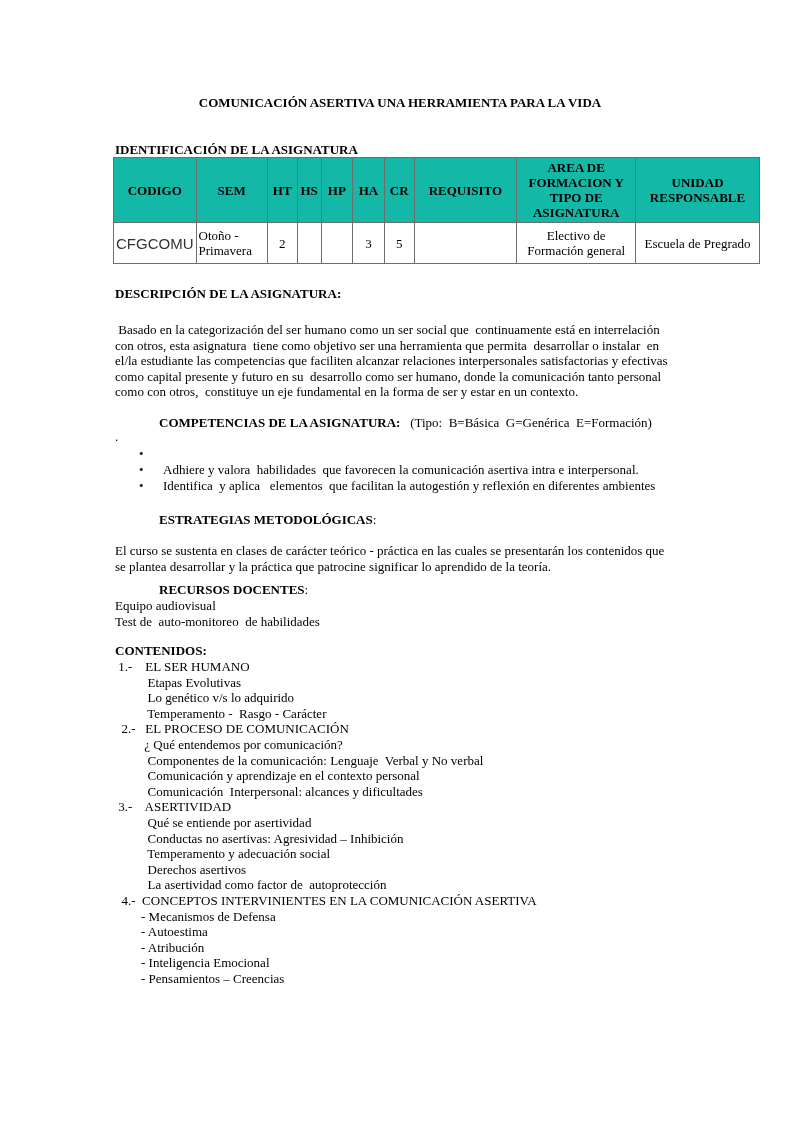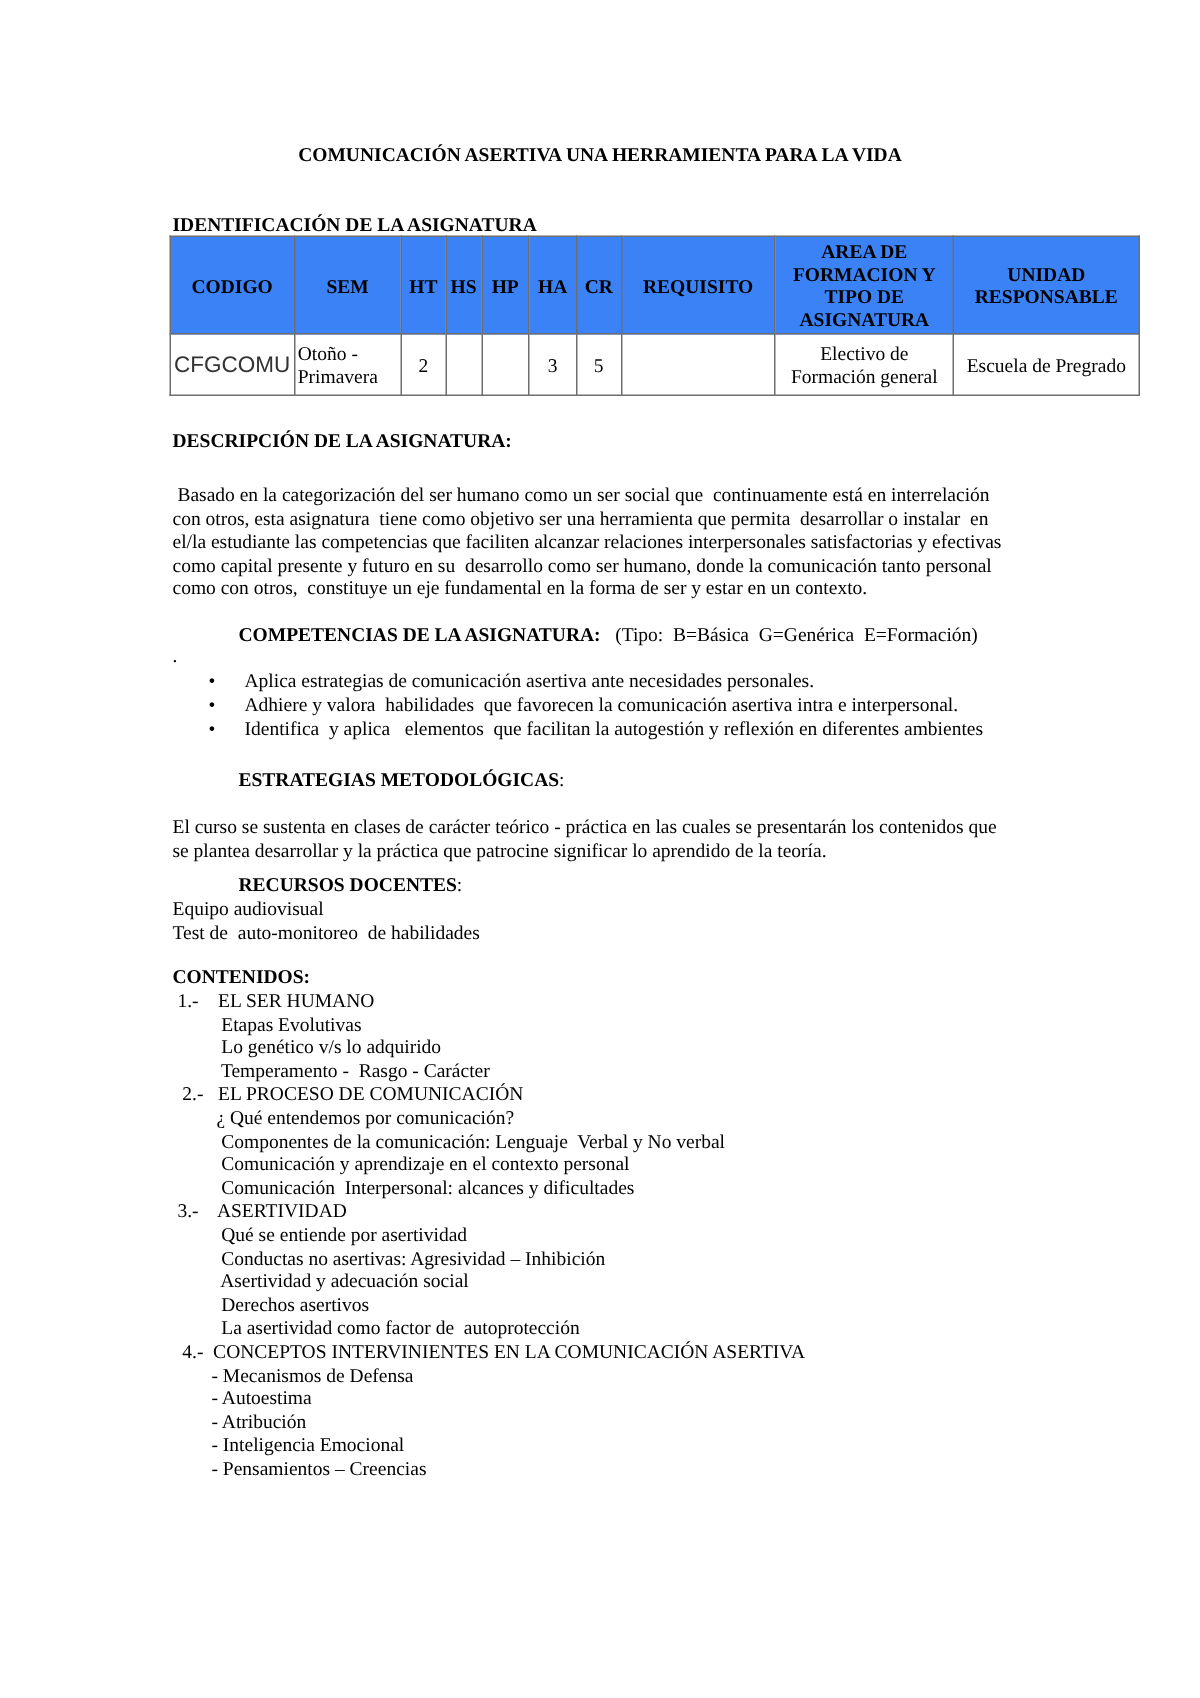--- a/index.html
+++ b/index.html
@@ -13,21 +13,21 @@
     .title { left: 0; width: 800px; top: 95px; text-align: center; font-weight: bold; font-size: 13px; }
     .h { font-weight: bold; font-size: 13px; }
     table.ident {
       position: absolute; left: 113px; top: 157px; width: 647px;
       border-collapse: collapse; font-size: 13px;
     }
     table.ident td, table.ident th {
       border: 1px solid #6e6e6e; text-align: center; vertical-align: middle; padding: 0 2px;
       line-height: 15px;
     }
-    table.ident th { background: #3b82f6; font-weight: bold; height: 64px; }
+    table.ident th { background: #14b8a6; font-weight: bold; height: 64px; }
     table.ident td { height: 40px; }
     td.code { font-family: "Liberation Sans", "DejaVu Sans", sans-serif; font-size: 15px; color: #333; }
     td.left { text-align: left !important; }
     .para { left: 115px; width: 580px; text-align: left; }
     ul.bul { margin: 0; padding: 0; list-style: none; }
     ul.bul li { position: relative; padding-left: 48px; height: 16px; }
     ul.bul li .dot { position: absolute; left: 24px; top: 0; }
     .cont div { height: 15.6px; white-space: pre; }
   </style>
 </head>
@@ -91,21 +91,21 @@
   <div style="white-space:pre">con otros, esta asignatura  tiene como objetivo ser una herramienta que permita  desarrollar o instalar  en</div>
   <div style="white-space:pre">el/la estudiante las competencias que faciliten alcanzar relaciones interpersonales satisfactorias y efectivas</div>
   <div style="white-space:pre">como capital presente y futuro en su  desarrollo como ser humano, donde la comunicación tanto personal</div>
   <div style="white-space:pre">como con otros,  constituye un eje fundamental en la forma de ser y estar en un contexto.</div>
 </div>
 
 <div class="abs" style="left:115px; top:415px; white-space:pre;"><span class="b">COMPETENCIAS DE LA ASIGNATURA:</span>   <span>(Tipo:  B=Básica  G=Genérica  E=Formación)</span></div>
 <div class="abs" style="left:115px; top:429px;">.</div>
 
 <ul class="abs bul" style="left:115px; top:446px; width:600px;">
-  <li><span class="dot">•</span><span style="white-space:pre">Aplica estrategias de comunicación asertiva ante necesidades personales.</span></li>
+  <li><span class="dot">•</span></li>
   <li><span class="dot">•</span><span style="white-space:pre">Adhiere y valora  habilidades  que favorecen la comunicación asertiva intra e interpersonal.</span></li>
   <li><span class="dot">•</span><span style="white-space:pre">Identifica  y aplica   elementos  que facilitan la autogestión y reflexión en diferentes ambientes</span></li>
 </ul>
 
 <div class="abs" style="left:115px; top:512px;"><span class="b">ESTRATEGIAS METODOLÓGICAS</span><span>:</span></div>
 
 <div class="abs para" style="top:543px;">
   <div style="white-space:pre">El curso se sustenta en clases de carácter teórico - práctica en las cuales se presentarán los contenidos que</div>
   <div style="white-space:pre">se plantea desarrollar y la práctica que patrocine significar lo aprendido de la teoría.</div>
 </div>
@@ -123,21 +123,21 @@
   <div>          Lo genético v/s lo adquirido</div>
   <div>          Temperamento -  Rasgo - Carácter</div>
   <div>  2.-   EL PROCESO DE COMUNICACIÓN</div>
   <div>         ¿ Qué entendemos por comunicación?</div>
   <div>          Componentes de la comunicación: Lenguaje  Verbal y No verbal</div>
   <div>          Comunicación y aprendizaje en el contexto personal</div>
   <div>          Comunicación  Interpersonal: alcances y dificultades</div>
   <div> 3.-    ASERTIVIDAD</div>
   <div>          Qué se entiende por asertividad</div>
   <div>          Conductas no asertivas: Agresividad – Inhibición</div>
-  <div>          Asertividad y adecuación social</div>
+  <div>          Temperamento y adecuación social</div>
   <div>          Derechos asertivos</div>
   <div>          La asertividad como factor de  autoprotección</div>
   <div>  4.-  CONCEPTOS INTERVINIENTES EN LA COMUNICACIÓN ASERTIVA</div>
   <div>        - Mecanismos de Defensa</div>
   <div>        - Autoestima</div>
   <div>        - Atribución</div>
   <div>        - Inteligencia Emocional</div>
   <div>        - Pensamientos – Creencias</div>
 </div>
 

